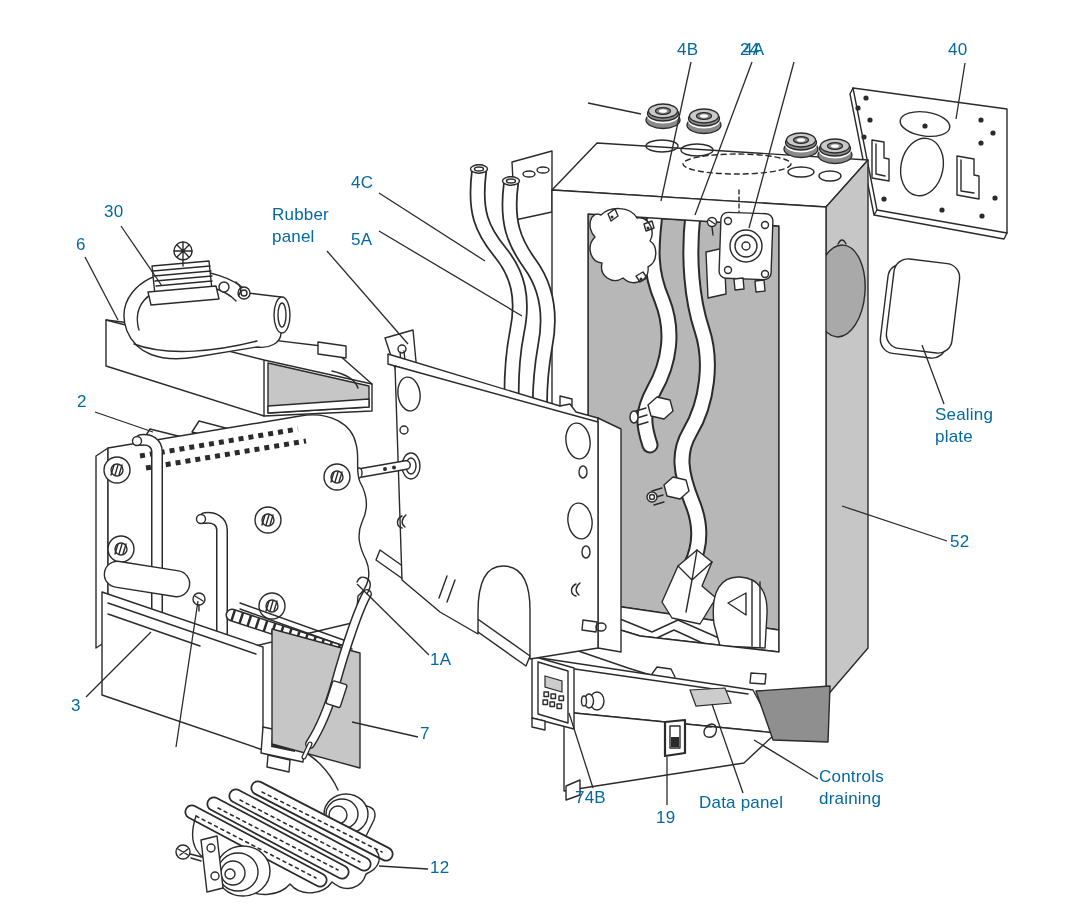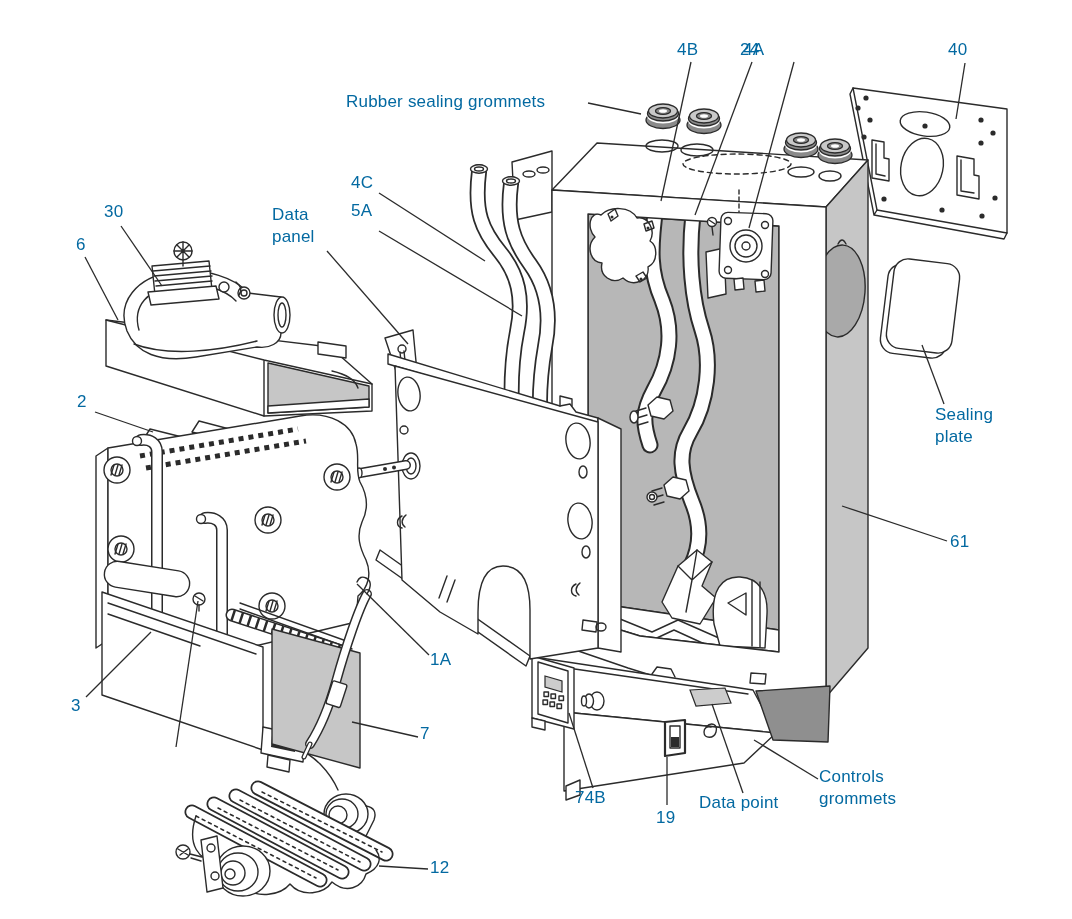--- a/index.html
+++ b/index.html
@@ -386,37 +386,36 @@
     <line class="ldr" x1="428" y1="869" x2="379" y2="866"></line>
     <line class="ldr" x1="593" y1="788" x2="569" y2="713"></line>
     <line class="ldr" x1="667" y1="805" x2="667" y2="757"></line>
     <line class="ldr" x1="743" y1="793" x2="712" y2="704"></line>
     <line class="ldr" x1="818" y1="779" x2="754" y2="740"></line>
     <line class="ldr" x1="944" y1="404" x2="922" y2="345"></line>
     <line class="ldr" x1="947" y1="541" x2="842" y2="506"></line>
   </g>
 </svg>
 
-  <div class="lbl" style="left:346px;top:91px">Rubber sealing grommets</div>
   <div class="lbl" style="left:677px;top:39px">4B</div>
   <div class="lbl" style="left:743px;top:39px">4A</div>
   <div class="lbl" style="left:740px;top:39px">24</div>
   <div class="lbl" style="left:948px;top:39px">40</div>
   <div class="lbl" style="left:351px;top:172px">4C</div>
-  <div class="lbl" style="left:351px;top:200px">5A</div>
-  <div class="lbl" style="left:272px;top:204px">Data
+  <div class="lbl" style="left:351px;top:229px">5A</div>
+  <div class="lbl" style="left:272px;top:204px">Rubber
 panel</div>
   <div class="lbl" style="left:104px;top:201px">30</div>
   <div class="lbl" style="left:76px;top:234px">6</div>
   <div class="lbl" style="left:77px;top:391px">2</div>
   <div class="lbl" style="left:935px;top:404px">Sealing
 plate</div>
-  <div class="lbl" style="left:950px;top:531px">61</div>
+  <div class="lbl" style="left:950px;top:531px">52</div>
   <div class="lbl" style="left:430px;top:649px">1A</div>
   <div class="lbl" style="left:71px;top:695px">3</div>
   <div class="lbl" style="left:420px;top:723px">7</div>
   <div class="lbl" style="left:575px;top:787px">74B</div>
   <div class="lbl" style="left:656px;top:807px">19</div>
-  <div class="lbl" style="left:699px;top:792px">Data point</div>
+  <div class="lbl" style="left:699px;top:792px">Data panel</div>
   <div class="lbl" style="left:819px;top:766px">Controls
-grommets</div>
+draining</div>
   <div class="lbl" style="left:430px;top:857px">12</div>
 </div>
 
 </body></html>

